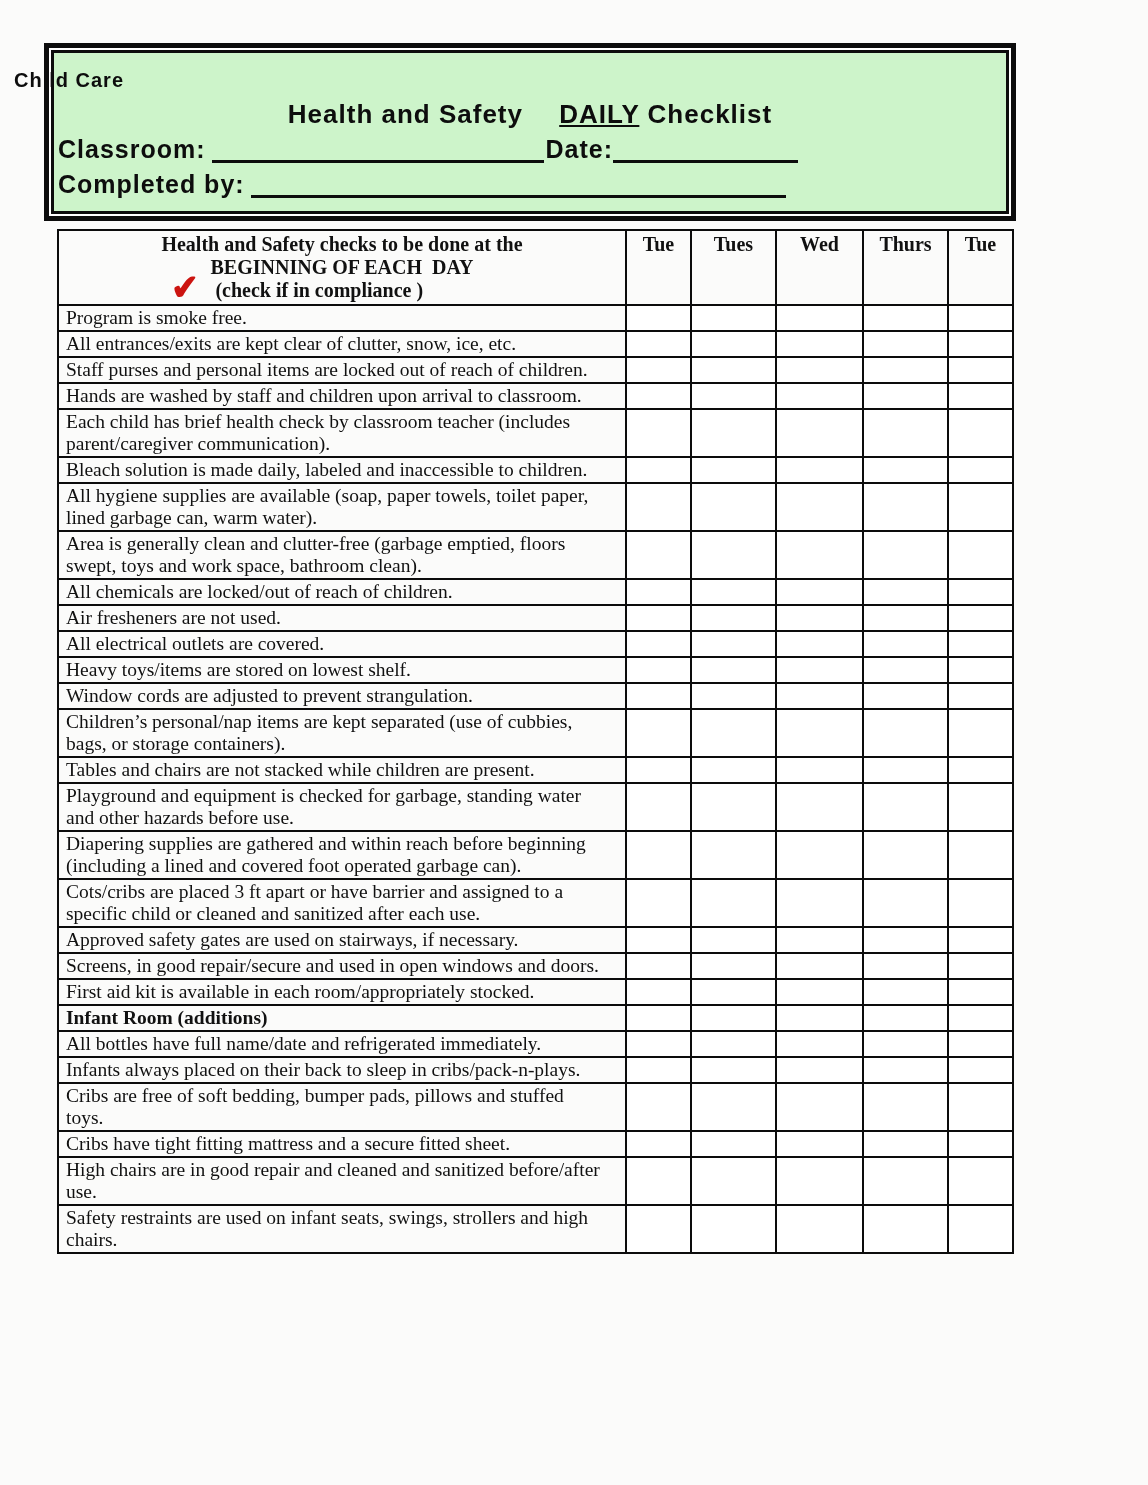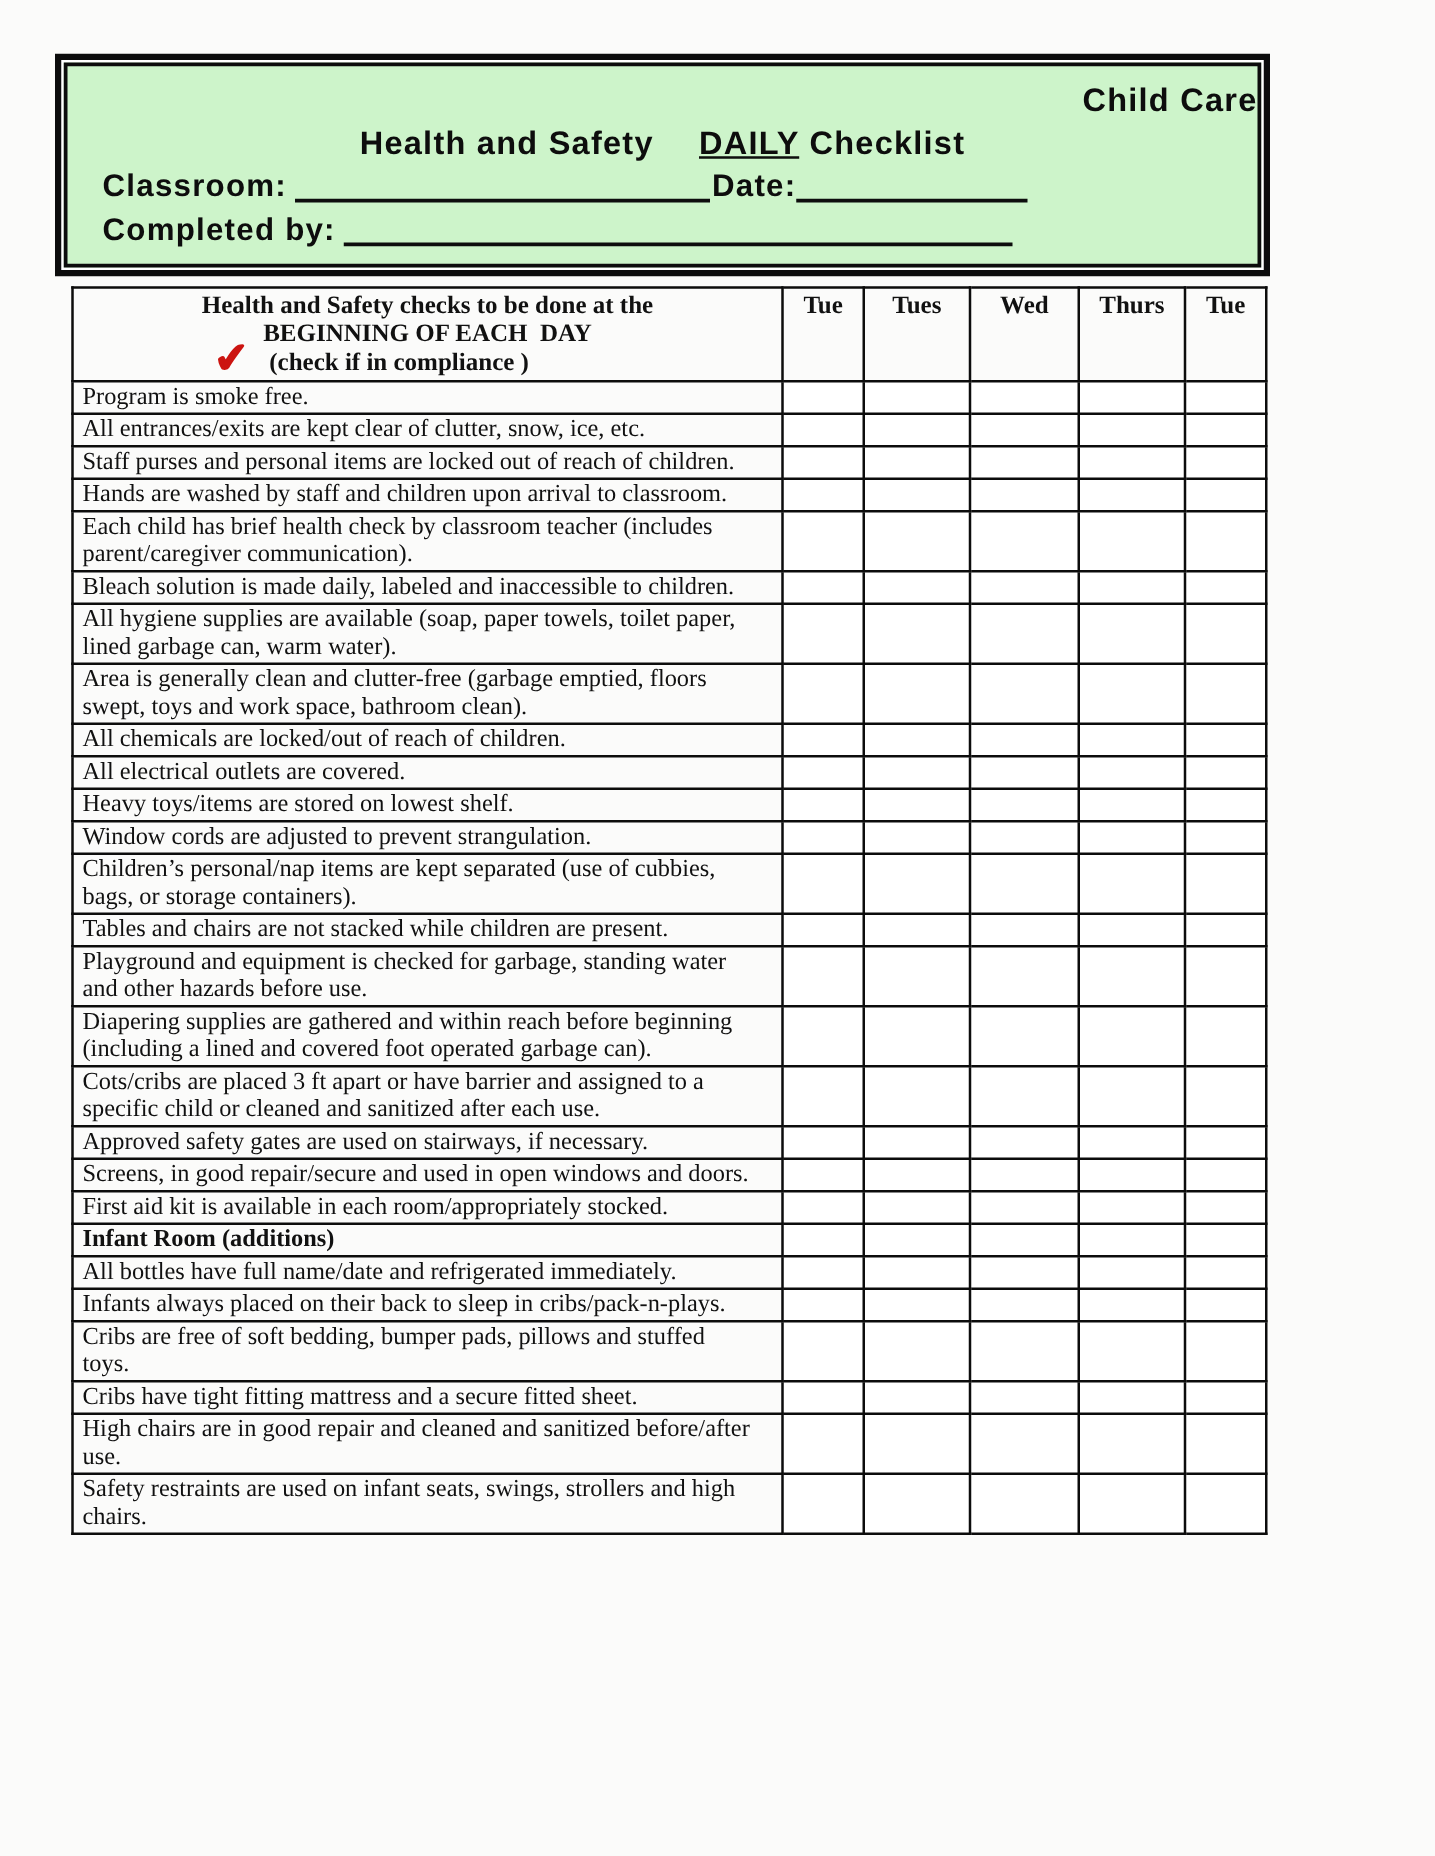--- a/index.html
+++ b/index.html
@@ -21,24 +21,24 @@
     box-sizing: content-box;
   }
   .header-green {
     border: 3px solid #0c0c0c;
     background: #cdf4ca;
     padding: 12px 0 12px 0;
     font-family: "Liberation Sans", sans-serif;
     font-weight: bold;
     color: #0d0d0d;
   }
-  .title-line1 { text-align: right; font-size: 26px; letter-spacing: 1px; line-height: 30px; margin-left: -40px; }
+  .title-line1 { text-align: left; font-size: 20px; letter-spacing: 1px; line-height: 30px; margin-left: -40px; }
   .title-line2 { text-align: center; font-size: 26px; letter-spacing: 1px; line-height: 30px; margin-top: 4px; }
   .underlined { text-decoration: underline; margin-left: 28px; }
-  .fill-line { font-size: 25px; letter-spacing: 1px; line-height: 30px; margin-top: 5px; padding-left: 28px; white-space: nowrap; }
+  .fill-line { font-size: 25px; letter-spacing: 1px; line-height: 30px; margin-top: 5px; padding-left: 4px; white-space: nowrap; }
   .blank {
     display: inline-block;
     border-bottom: 3px solid #0d0d0d;
     height: 22px;
     vertical-align: -5px;
   }
   .blank-classroom { width: 332px; margin-left: 6px; }
   .blank-date { width: 185px; }
   .blank-completed { width: 535px; margin-left: 6px; }
   .date-label { margin-left: 2px; }
@@ -195,20 +195,28 @@
       </tr>
       <tr>
         <td class="item">All chemicals are locked/out of reach of children.</td>
         <td class="day-cell"></td>
         <td class="day-cell"></td>
         <td class="day-cell"></td>
         <td class="day-cell"></td>
         <td class="day-cell"></td>
       </tr>
       <tr>
+        <td class="item">Air fresheners are not used.</td>
+        <td class="day-cell"></td>
+        <td class="day-cell"></td>
+        <td class="day-cell"></td>
+        <td class="day-cell"></td>
+        <td class="day-cell"></td>
+      </tr>
+      <tr>
         <td class="item">All electrical outlets are covered.</td>
         <td class="day-cell"></td>
         <td class="day-cell"></td>
         <td class="day-cell"></td>
         <td class="day-cell"></td>
         <td class="day-cell"></td>
       </tr>
       <tr>
         <td class="item">Heavy toys/items are stored on lowest shelf.</td>
         <td class="day-cell"></td>

